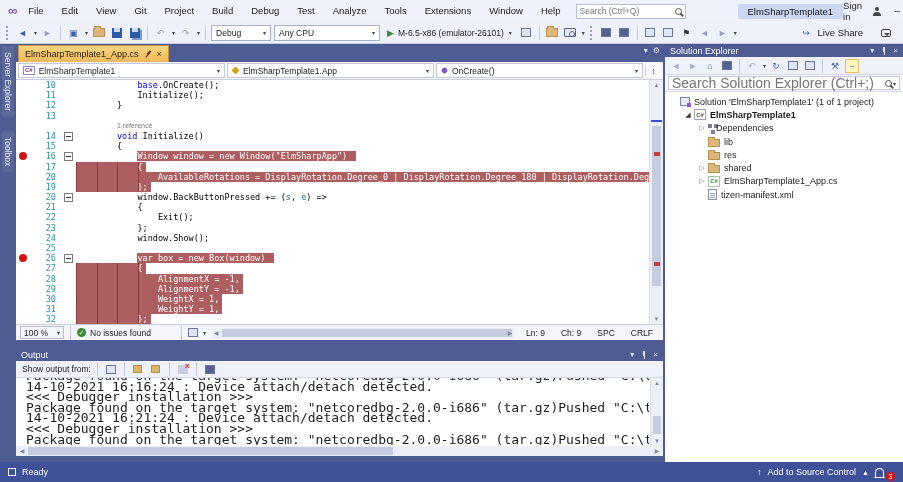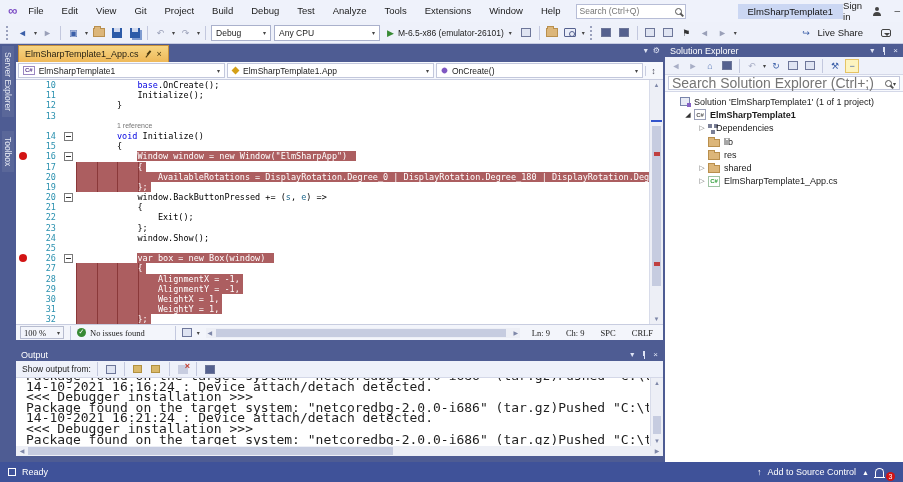--- a/index.html
+++ b/index.html
@@ -87,21 +87,21 @@
   .t-h{background:#AC5E60;color:#fff;padding-right:9px;}
   .t-hf{background:#AC5E60;color:#fff;padding-right:3px;display:inline-block;position:relative;}
   .t-hf::after{content:"";position:absolute;left:0;top:0;bottom:0;width:63px;background:repeating-linear-gradient(to right,rgba(110,25,25,.55) 0 1px,transparent 1px 20.5px);}
   .lens-row .c-code{color:#777;font-family:"Liberation Sans",sans-serif;font-size:7px;padding-left:41px;}
   .vscroll{position:absolute;right:0;top:0;bottom:0;width:14px;background:#EDEFF6;border-left:1px solid #D8DCEA;}
   .vs-arrow{position:absolute;left:0;right:0;height:10px;color:#7E87A8;font-size:6px;text-align:center;line-height:10px;}
   .vs-thumb{position:absolute;left:2px;right:2px;background:#C6CCE0;}
   .vs-mark{position:absolute;left:4px;width:6px;height:4px;background:#C04040;}
   .vs-caret{position:absolute;left:1px;right:1px;height:2px;background:#3355CC;}
 
-  .editor-status{height:16px;background:#F3F5FB;border-top:1px solid #C8CDE0;display:flex;align-items:center;font-size:8.5px;gap:4px;padding:0 4px;font-family:Liberation Serif, serif;}
+  .editor-status{height:16px;background:#F3F5FB;border-top:1px solid #C8CDE0;display:flex;align-items:center;font-size:8.5px;gap:4px;padding:0 4px;}
   .zoom-dd{width:44px;height:13px;border:1px solid #B7BCCF;background:#F3F5FB;display:flex;align-items:center;padding:0 3px;}
   .zoom-dd .caret{margin-left:auto;}
   .chk{width:9px;height:9px;border-radius:50%;background:#388A34;color:#fff;font-size:7px;line-height:9px;text-align:center;display:inline-block;}
   .hscroll{flex:1;height:10px;background:#EDEFF6;position:relative;margin:0 2px;}
   .hs-thumb{position:absolute;top:1px;bottom:1px;background:#C6CCE0;}
   .hs-arrow{position:absolute;top:0;bottom:0;width:8px;color:#7E87A8;font-size:6px;line-height:10px;text-align:center;}
   .stat-seg{padding:0 6px;}
 
   
   .gap8{height:8px;} .gap6{height:6px;}
@@ -482,20 +482,25 @@
           <div class="tree-row" style="padding-left: 32px;">
             <span class="tr-exp">▷</span>
             <span class="tr-icon i-folder"></span>
             <span class="tr-label">shared</span>
           </div>
           <div class="tree-row" style="padding-left: 32px;">
             <span class="tr-exp">▷</span>
             <span class="tr-icon i-csfile">C#</span>
             <span class="tr-label">ElmSharpTemplate1_App.cs</span>
           </div>
+          <div class="tree-row" style="padding-left: 32px;">
+            <span class="tr-exp"></span>
+            <span class="tr-icon i-xml"></span>
+            <span class="tr-label">tizen-manifest.xml</span>
+          </div>
         </div>
     </div>
   </div>
 
   <div class="statusbar">
     <span class="sq-ic"></span>
     <span>Ready</span>
     <span class="sb-right">
       <span>↑</span>
       <span>Add to Source Control</span>

